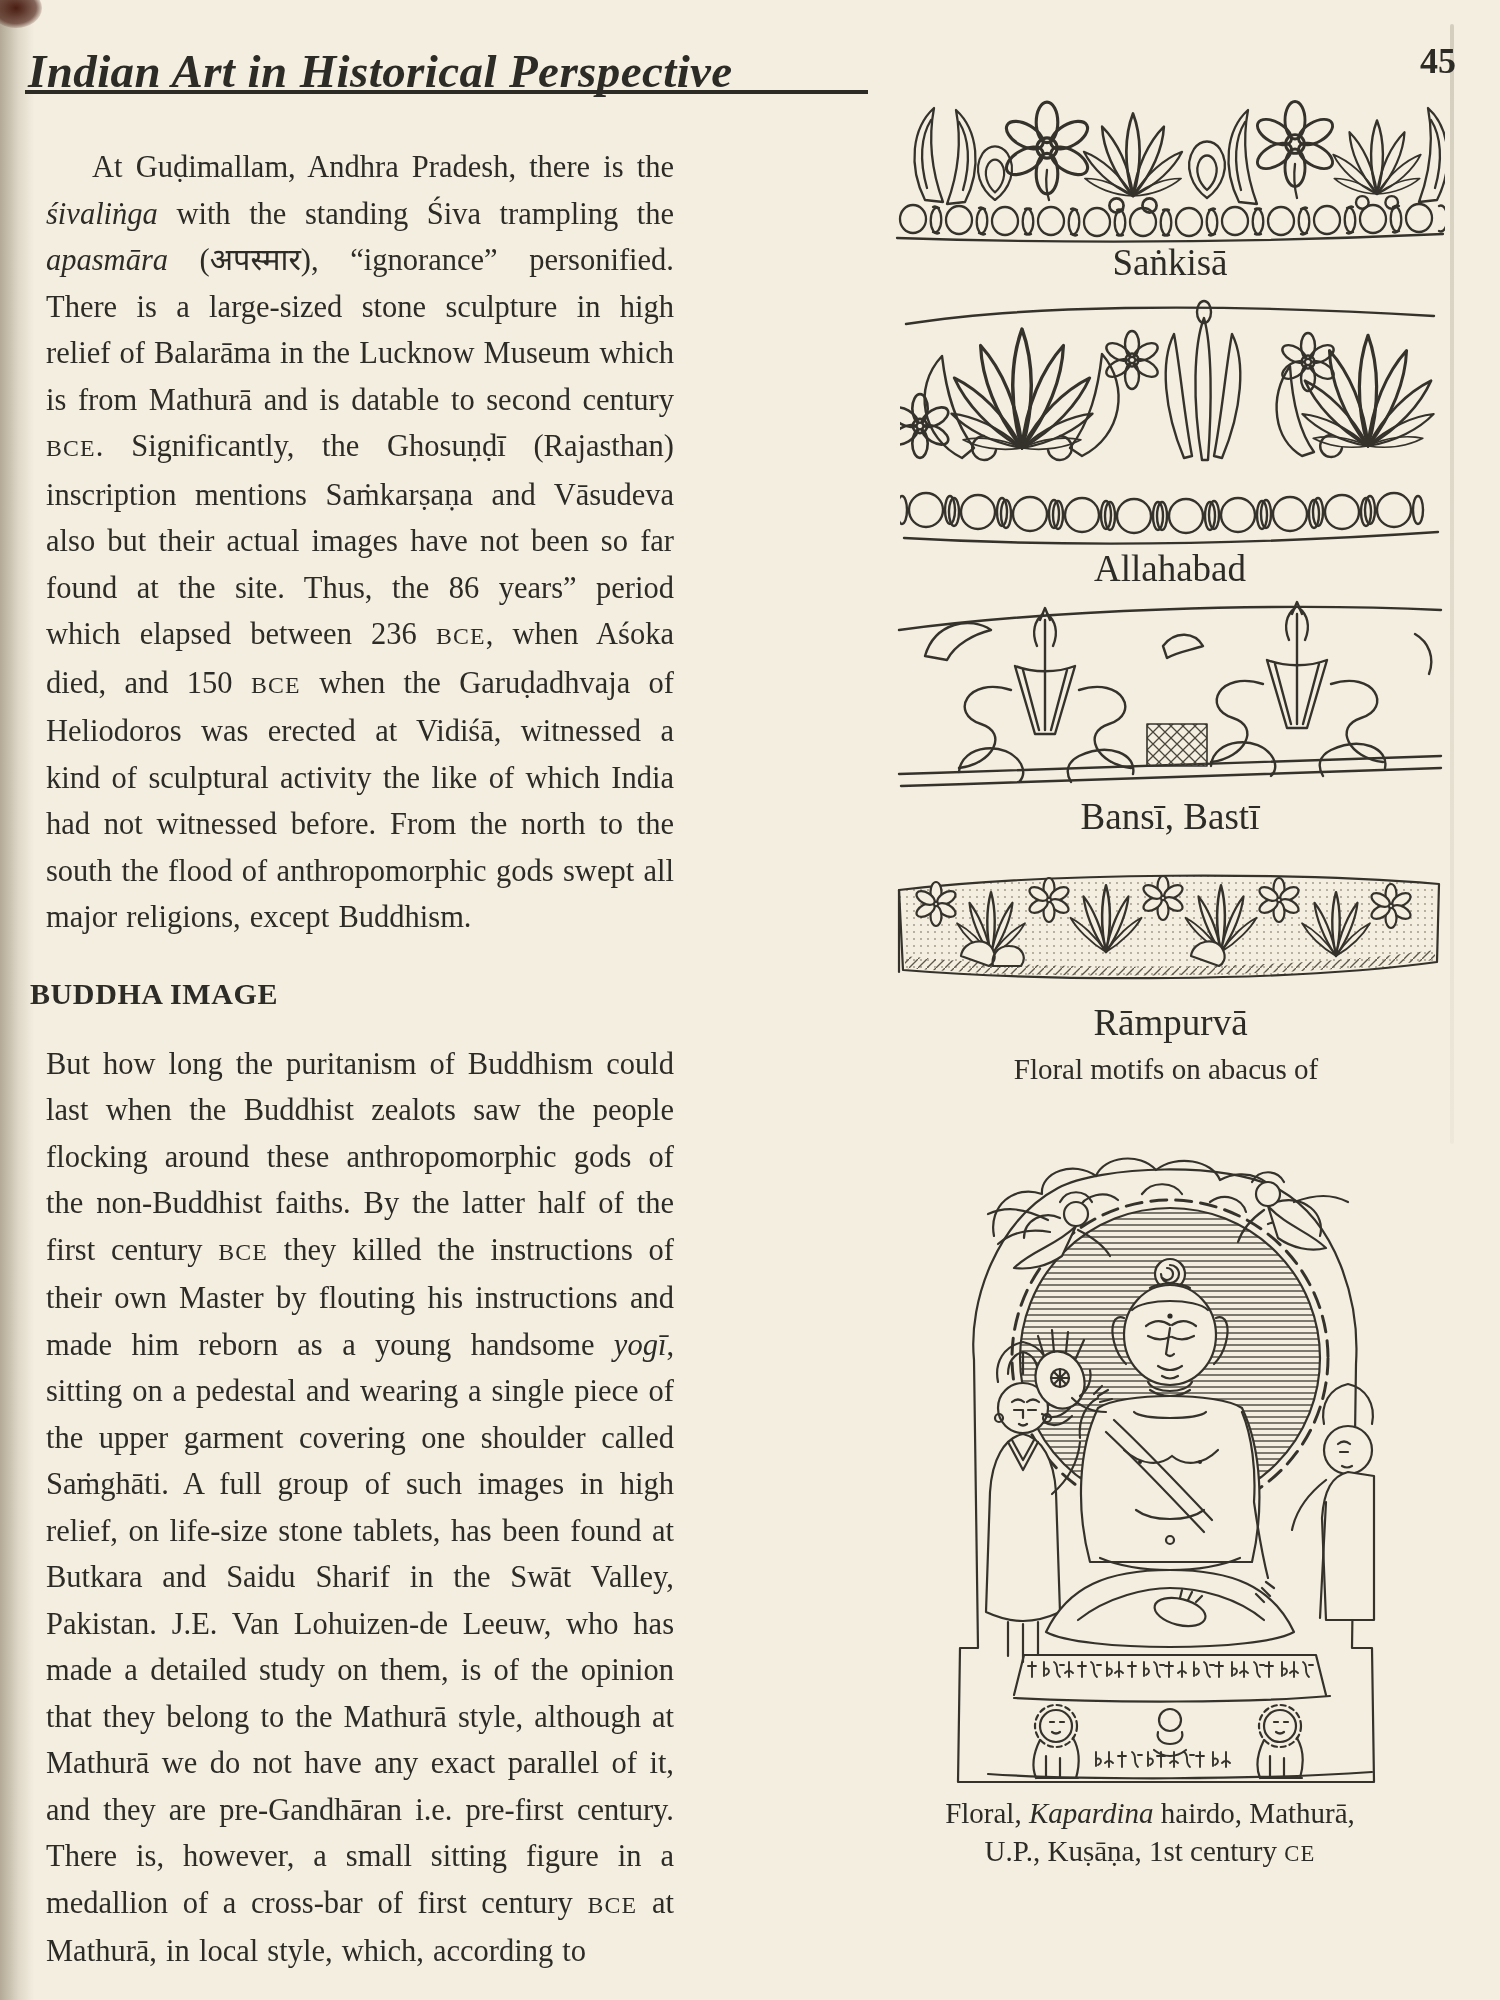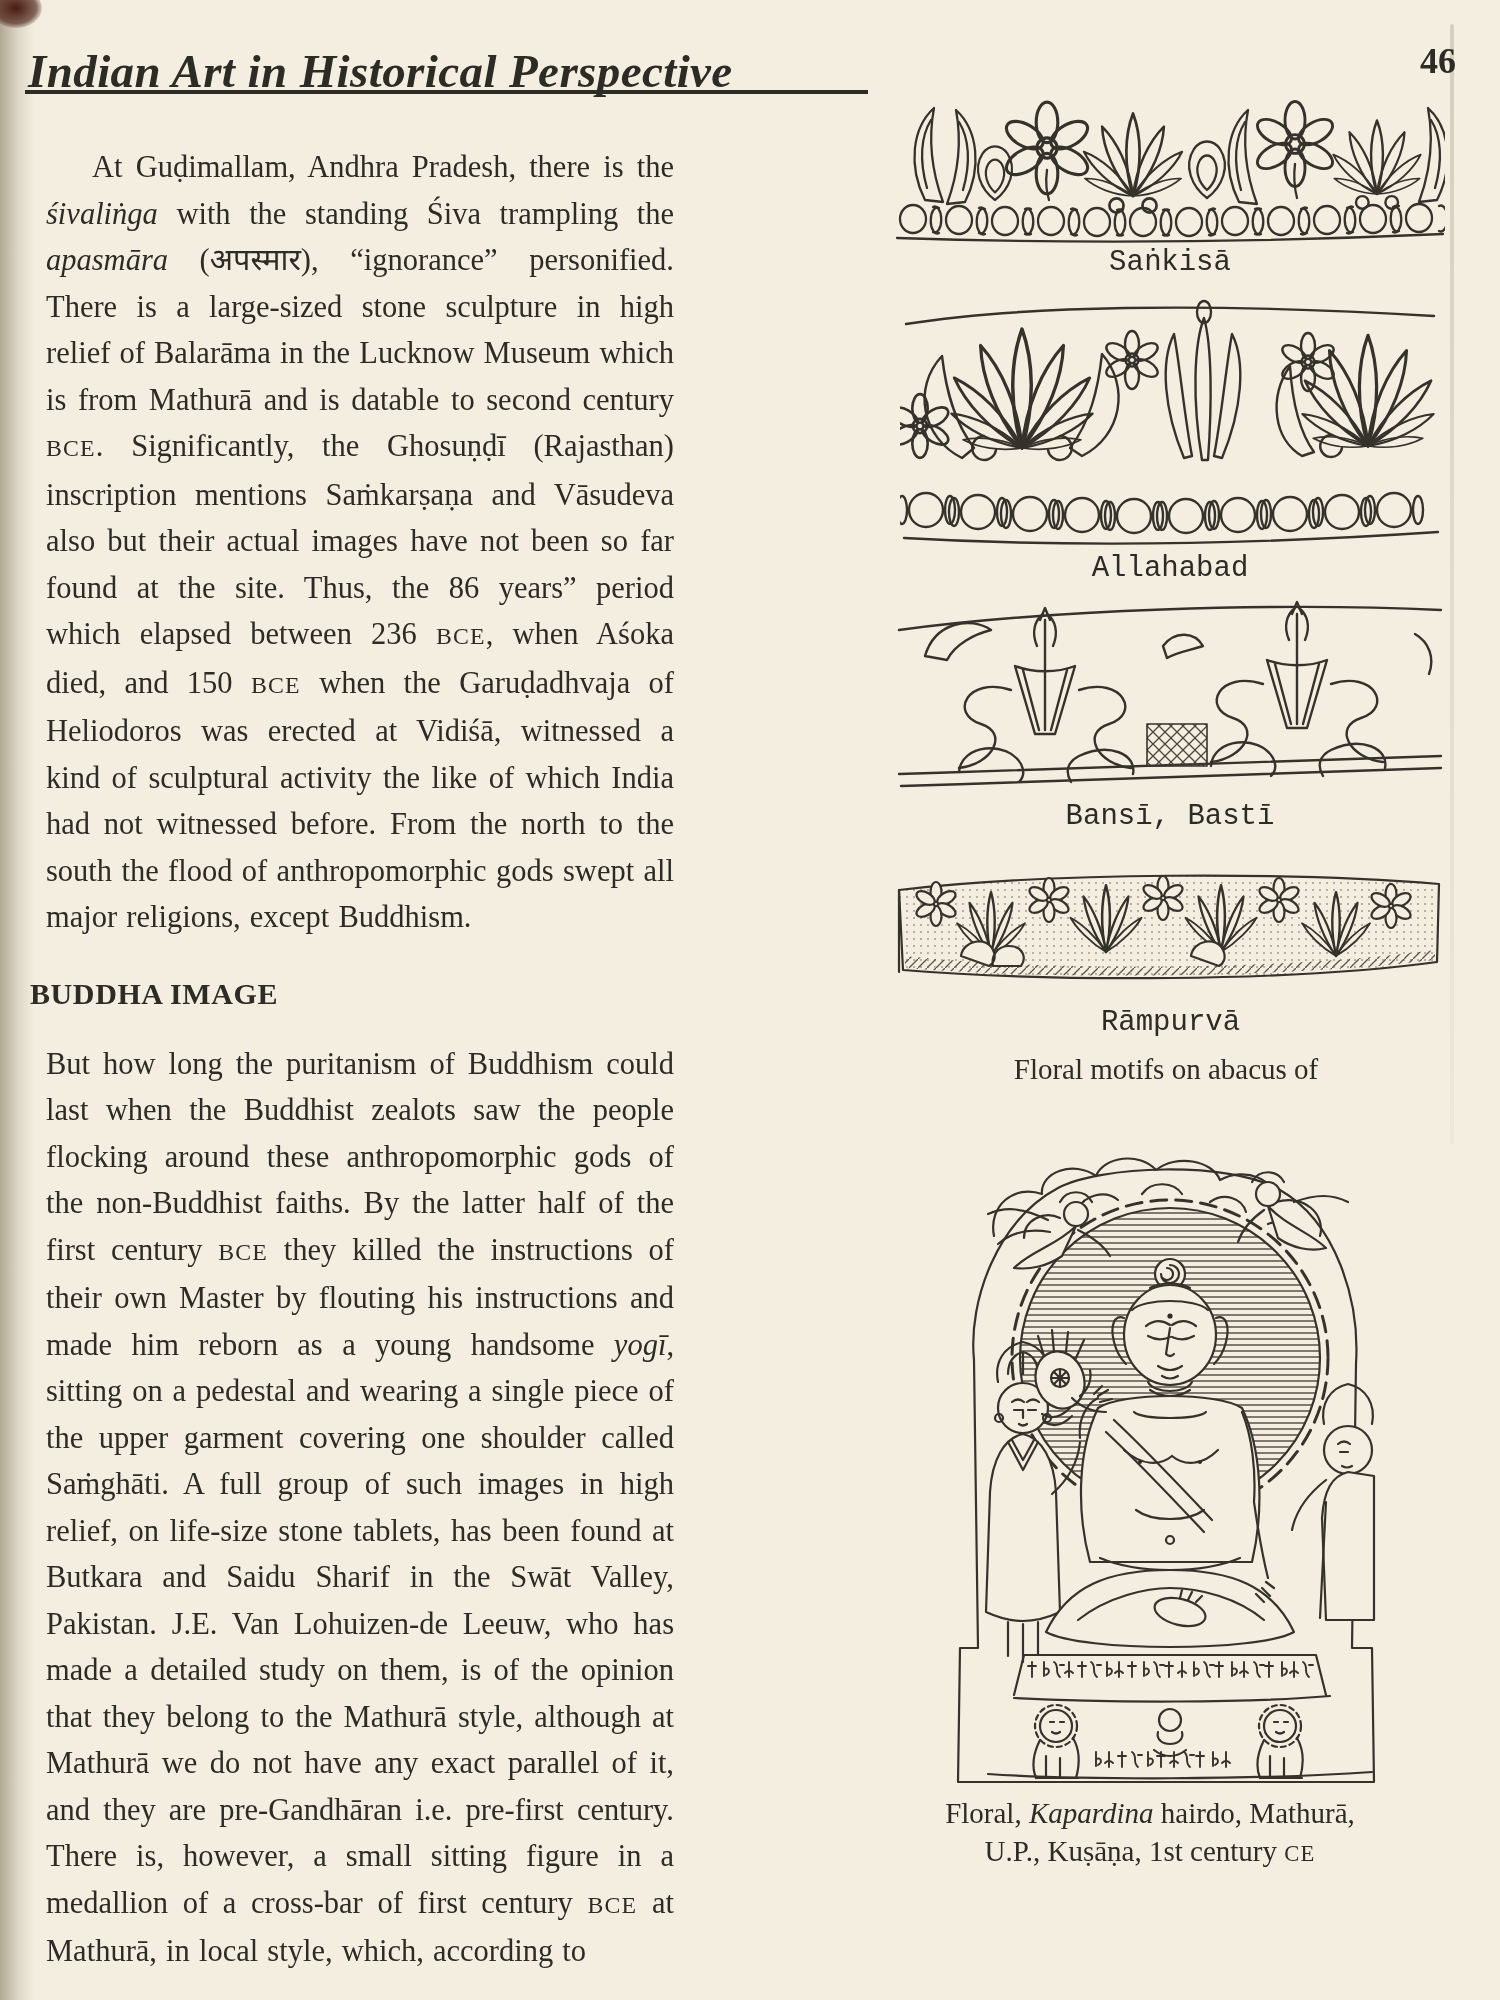--- a/index.html
+++ b/index.html
@@ -24,33 +24,33 @@
   
   .leftcol{position:absolute;left:30px;top:128px;width:660px;}
   .para{margin:16px;font-size:30.5px;line-height:46.5px;text-align:justify;word-spacing:1.5px;}
   .para.indent{text-indent:46px;}
   .sec-head{margin:36px 0 30px 0;font-size:30px;font-weight:bold;letter-spacing:.6px;}
   .run-i{font-style:italic;}
   .run-sc{font-size:.78em;letter-spacing:.05em;}
   
   .fig{position:absolute;}
   .fig svg{display:block;width:100%;height:100%;}
-  .figcap{position:absolute;text-align:center;font-size:29px;line-height:34px;font-family:Liberation Mono, monospace;}
+  .figcap{position:absolute;text-align:center;font-size:37px;line-height:34px;}
   .capblock{position:absolute;text-align:center;font-size:29px;line-height:39px;}
 </style>
 </head>
 <body>
 
 <div class="page">
   <div class="gutter"></div>
   <div class="corner-blotch"></div>
   <div class="right-crease"></div>
 
   <div class="title">Indian Art in Historical Perspective</div>
-  <div class="pagenum">46</div>
+  <div class="pagenum">45</div>
   <div class="rule"></div>
 
   <div class="leftcol">
     <p class="para indent"><span>At Guḍimallam, Andhra Pradesh, there is the </span><span class="run-i">śivaliṅga</span><span> with the standing Śiva trampling the </span><span class="run-i">apasmāra</span><span> (अपस्मार), “ignorance” personified. There is a large-sized stone sculpture in high relief of Balarāma in the Lucknow Museum which is from Mathurā and is datable to second century </span><span class="run-sc">BCE</span><span>. Significantly, the Ghosuṇḍī (Rajasthan) inscription mentions Saṁkarṣaṇa and Vāsudeva also but their actual images have not been so far found at the site. Thus, the 86 years” period which elapsed between 236 </span><span class="run-sc">BCE</span><span>, when Aśoka died, and 150 </span><span class="run-sc">BCE</span><span> when the Garuḍadhvaja of Heliodoros was erected at Vidiśā, witnessed a kind of sculptural activity the like of which India had not witnessed before. From the north to the south the flood of anthropomorphic gods swept all major religions, except Buddhism.</span></p>
     <h2 class="sec-head">BUDDHA IMAGE</h2>
     <p class="para"><span>But how long the puritanism of Buddhism could last when the Buddhist zealots saw the people flocking around these anthropomorphic gods of the non-Buddhist faiths. By the latter half of the first century </span><span class="run-sc">BCE</span><span> they killed the instructions of their own Master by flouting his instructions and made him reborn as a young handsome </span><span class="run-i">yogī</span><span>, sitting on a pedestal and wearing a single piece of the upper garment covering one shoulder called Saṁghāti. A full group of such images in high relief, on life-size stone tablets, has been found at Butkara and Saidu Sharif in the Swāt Valley, Pakistan. J.E. Van Lohuizen-de Leeuw, who has made a detailed study on them, is of the opinion that they belong to the Mathurā style, although at Mathurā we do not have any exact parallel of it, and they are pre-Gandhāran i.e. pre-first century. There is, however, a small sitting figure in a medallion of a cross-bar of first century </span><span class="run-sc">BCE</span><span> at Mathurā, in local style, which, according to</span></p>
   </div>
 
   <div class="fig" style="left:895px;top:92px;width:550px;height:152px;">
     <svg viewBox="0 0 550 152">

